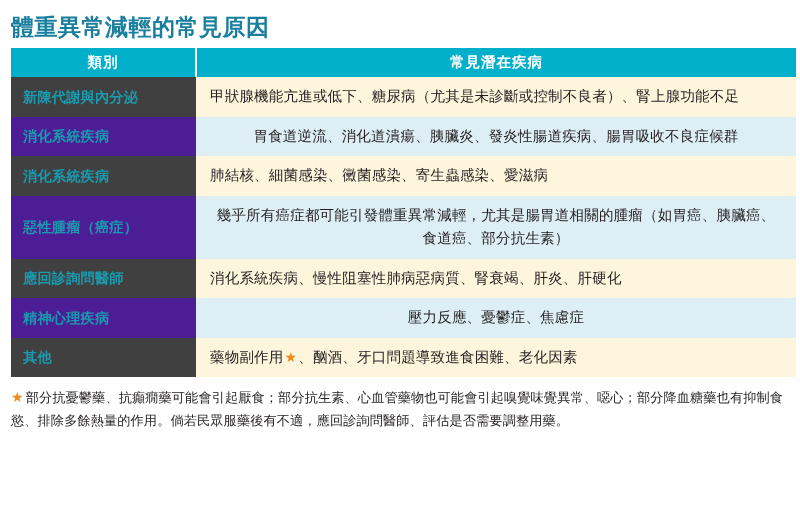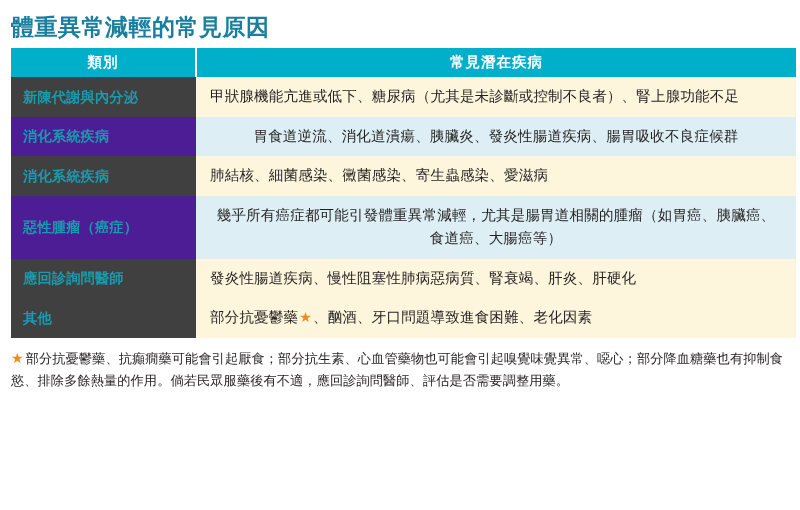--- a/index.html
+++ b/index.html
@@ -134,34 +134,38 @@
         <td class="cell-det">胃食道逆流、消化道潰瘍、胰臟炎、發炎性腸道疾病、腸胃吸收不良症候群</td>
       </tr>
 
       <tr class="odd">
         <td class="cell-cat">消化系統疾病</td>
         <td class="cell-det">肺結核、細菌感染、黴菌感染、寄生蟲感染、愛滋病</td>
       </tr>
 
       <tr class="even">
         <td class="cell-cat">惡性腫瘤（癌症）</td>
-        <td class="cell-det">幾乎所有癌症都可能引發體重異常減輕，尤其是腸胃道相關的腫瘤（如胃癌、胰臟癌、食道癌、大腸癌等）</td>
+        <td class="cell-det">幾乎所有癌症都可能引發體重異常減輕，尤其是腸胃道相關的腫瘤（如胃癌、胰臟癌、食道癌、部分抗生素）</td>
       </tr>
 
       <tr class="odd">
         <td class="cell-cat">應回診詢問醫師</td>
-        <td class="cell-det">發炎性腸道疾病、慢性阻塞性肺病惡病質、腎衰竭、肝炎、肝硬化</td>
+        <td class="cell-det">消化系統疾病、慢性阻塞性肺病惡病質、腎衰竭、肝炎、肝硬化</td>
       </tr>
 
+      <tr class="even">
+        <td class="cell-cat">精神心理疾病</td>
+        <td class="cell-det">壓力反應、憂鬱症、焦慮症</td>
+      </tr>
 
 
 
       <tr class="odd">
         <td class="cell-cat">其他</td>
-        <td class="cell-det"><span>部分抗憂鬱藥</span><span class="star-inline">★</span><span>、酗酒、牙口問題導致進食困難、老化因素</span></td>
+        <td class="cell-det"><span>藥物副作用</span><span class="star-inline">★</span><span>、酗酒、牙口問題導致進食困難、老化因素</span></td>
       </tr>
 
     </tbody>
   </table>
 
   <p class="footnote"><span class="star">★</span><span>部分抗憂鬱藥、抗癲癇藥可能會引起厭食；部分抗生素、心血管藥物也可能會引起嗅覺味覺異常、噁心；部分降血糖藥也有抑制食慾、排除多餘熱量的作用。倘若民眾服藥後有不適，應回診詢問醫師、評估是否需要調整用藥。</span></p>
 
 </div>
 
 </body></html>

